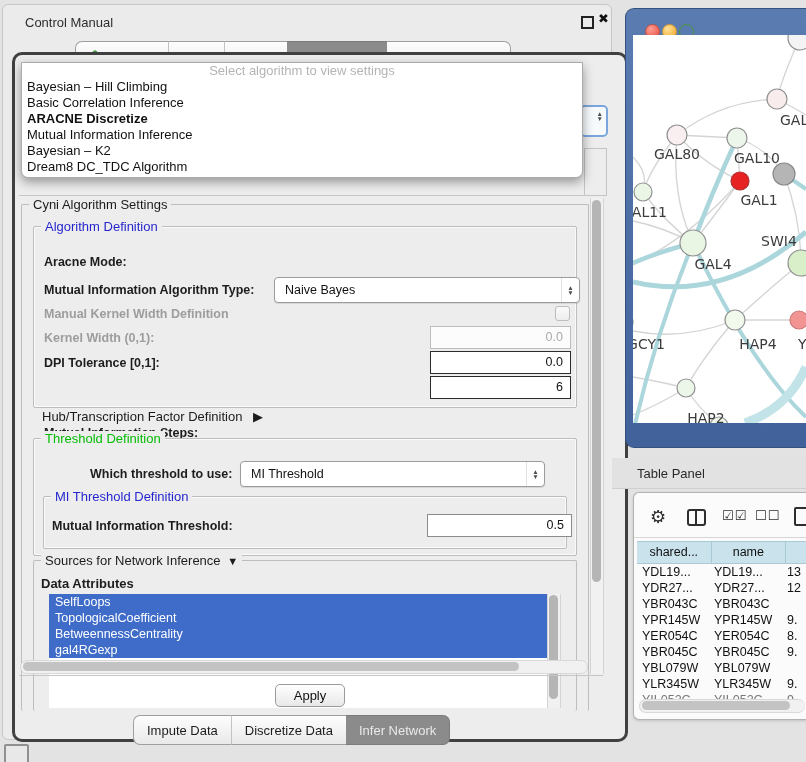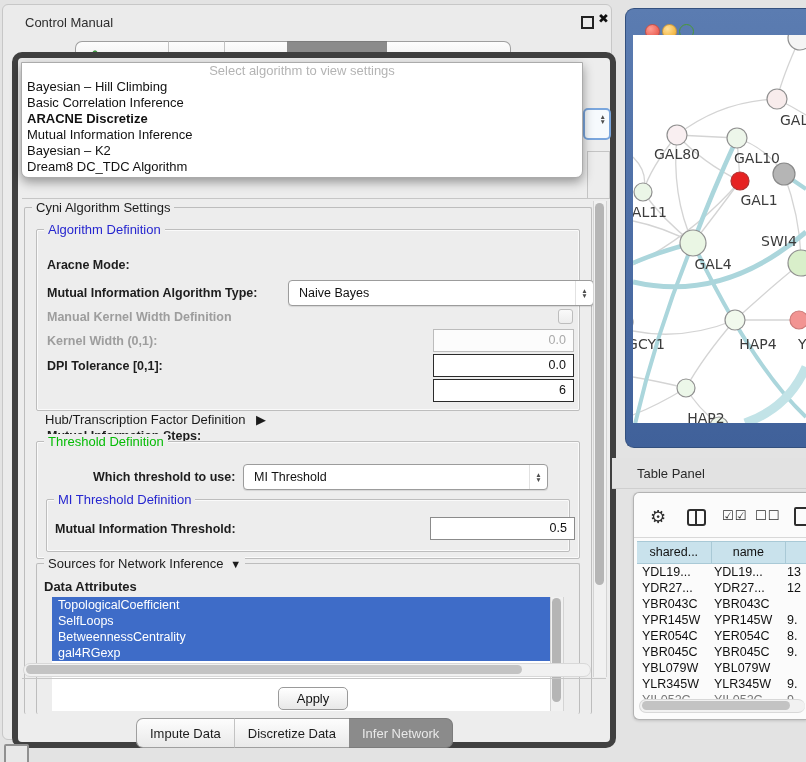--- a/index.html
+++ b/index.html
@@ -13,21 +13,21 @@
   .close-btn{left:595px;top:6px;font-size:13px;font-weight:bold;color:#111;}
   
   .tabrow{top:36px;height:30px;display:flex;font-size:13px;color:#1c1c1c;}
   .tab{display:flex;align-items:center;padding:0 13px;background:linear-gradient(#fdfdfd,#e9e9e9);border-top:1px solid #9f9f9f;border-bottom:1px solid #9f9f9f;white-space:nowrap;}
   .tab.first{border-left:1px solid #9f9f9f;border-radius:7px 0 0 0;}
   .tab.last{border-right:1px solid #9f9f9f;border-radius:0 7px 0 0;}
   .tab.sep{border-left:1px solid #c3c3c3;}
   .tab.sel{background:#8b8b8b;color:#e9e9e9;border-color:#7c7c7c;}
   .net-ico{width:13px;height:13px;margin-right:5px;}
   
-  .cp-body{left:9px;top:47px;width:592px;height:684px;background:#ededed;border:6px solid #404040;border-radius:10px;}
+  .cp-body{left:9px;top:47px;width:592px;height:684px;background:#ededed;border:3px solid #404040;border-radius:10px;padding-left:18px;}
   .hline{background:#c6c6c6;height:1px;}
   
   .grp{border:1px solid #bdbdbd;border-radius:2px;box-shadow:inset 0 0 0 1px #fafafa;}
   .grp-nb{border-bottom:none;box-shadow:none;}
   .grp-label{position:absolute;top:-8px;left:7px;background:#ededed;padding:0 4px;font-size:13px;color:#1c1c1c;white-space:nowrap;}
   .grp-label.blue{color:#2626cf;}
   .grp-label.green{color:#06bc06;}
   .lbl{position:absolute;font-size:12.5px;font-weight:bold;color:#1d1d1d;white-space:nowrap;}
   .lbl.dis{color:#9d9d9d;}
   .combo{position:absolute;display:flex;align-items:center;justify-content:space-between;background:#fff;border:1px solid #9c9c9c;border-radius:4px;font-size:12.5px;color:#111;padding-left:10px;box-shadow:0 1px 1px rgba(0,0,0,.10);}
@@ -107,21 +107,21 @@
 
       <div class="abs grp grp-nb" style="left:6px;top:149px;width:566px;height:506px;">
         <span class="grp-label">Cyni Algorithm Settings</span>
       </div>
 
       <div class="abs grp" style="left:18px;top:171px;width:542px;height:180px;">
         <span class="grp-label blue">Algorithm Definition</span>
       </div>
       <span class="lbl" style="left:29px;top:200px;">Aracne Mode:</span>
       <span class="lbl" style="left:29px;top:228px;">Mutual Information Algorithm Type:</span>
-      <div class="combo" style="left:270px;top:222px;width:294px;height:24px;">
+      <div class="combo" style="left:259px;top:222px;width:294px;height:24px;">
         <span>Naive Bayes</span>
         <span class="spin">▲<br>▼</span>
       </div>
       <span class="lbl dis" style="left:29px;top:252px;">Manual Kernel Width Definition</span>
       <div class="chk" style="left:540px;top:251px;"></div>
       <span class="lbl dis" style="left:29px;top:276px;">Kernel Width (0,1):</span>
       <div class="tbox dis" style="left:415px;top:271px;width:132px;height:21px;">0.0</div>
       <span class="lbl" style="left:29px;top:301px;">DPI Tolerance [0,1]:</span>
       <div class="tbox" style="left:415px;top:296px;width:132px;height:21px;">0.0</div>
       <span class="lbl" style="left:29px;top:326px;margin-top:45px;">Mutual Information Steps:</span>
@@ -148,22 +148,22 @@
 
       <div class="abs grp grp-nb" style="left:18px;top:505px;width:542px;height:150px;">
         <span class="grp-label">
           <span>Sources for Network Inference</span>
           <span style="font-size:11px;">&nbsp;▼</span>
         </span>
       </div>
       <span class="lbl" style="left:26px;top:521px;font-size:13px;">Data Attributes</span>
       <div class="abs" style="left:34px;top:539px;width:512px;height:114px;background:#fff;">
         <div style="width:498px;">
+          <div class="attr">SelfLoops</div>
           <div class="attr">TopologicalCoefficient</div>
-          <div class="attr">SelfLoops</div>
           <div class="attr">BetweennessCentrality</div>
           <div class="attr">gal4RGexp</div>
         </div>
         <div class="abs sb-v" style="right:0;top:0;width:12px;height:114px;">
           <div class="sb-thumb-v" style="top:1px;height:104px;"></div>
         </div>
       </div>
 
       <div class="abs sb-h" style="left:5px;top:605px;width:566px;height:12px;">
         <div class="sb-thumb-h" style="left:2px;width:496px;"></div>

